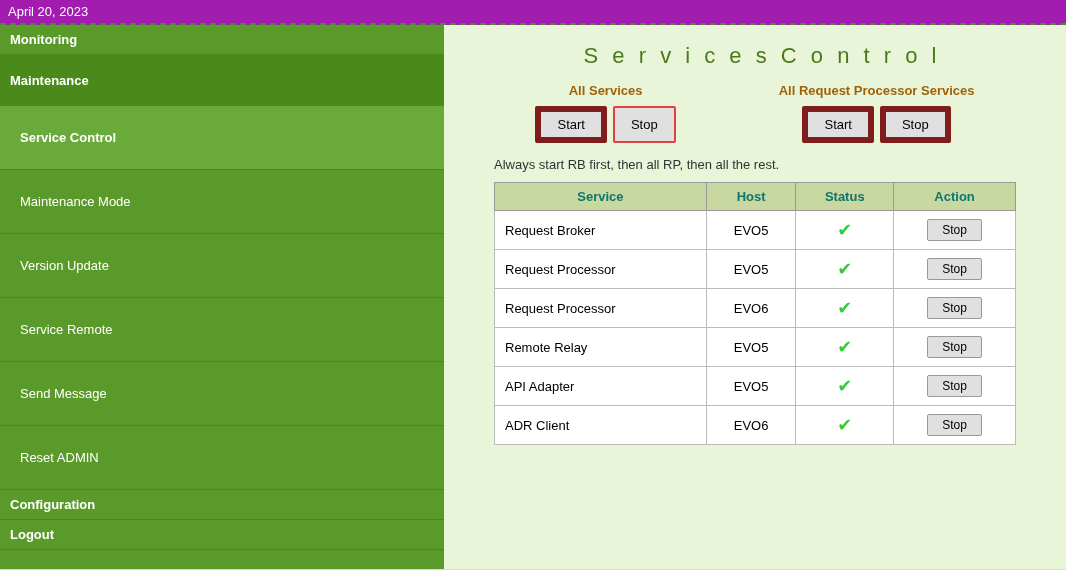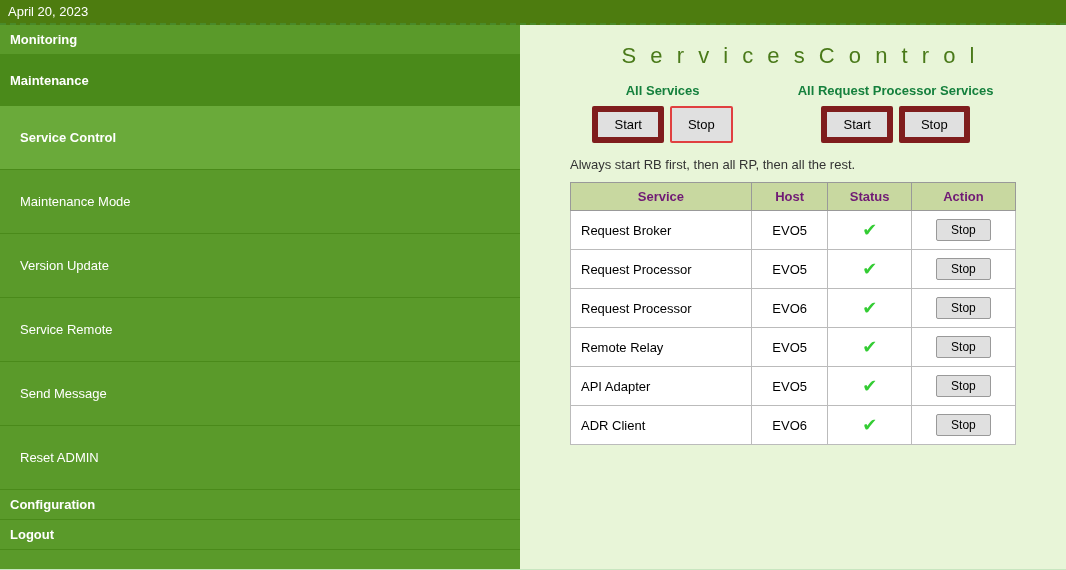--- a/index.html
+++ b/index.html
@@ -1,29 +1,29 @@
 <!DOCTYPE html>
 <html><head>
   <meta charset="utf-8">
   <style>
     * { margin: 0; padding: 0; box-sizing: border-box; }
     body { font-family: Arial, sans-serif; font-size: 13px; background: #c8e6c0; width: 1066px; height: 570px; overflow: hidden; }
 
     #top-bar {
-      background: #4d7c0f;
+      background: #a21caf;
       color: #fff;
       padding: 4px 8px;
       font-size: 13px;
       border-bottom: 2px dashed #4a8a2a;
     }
 
     #layout { display: flex; height: calc(570px - 26px); }
 
     #sidebar {
-      width: 520px;
+      width: 444px;
       background: #5a9a2a;
       flex-shrink: 0;
     }
 
     .sidebar-section-label {
       color: #fff;
       font-weight: bold;
       padding: 18px 10px;
       background: #4a8a1a;
       font-size: 13px;
@@ -74,21 +74,21 @@
     }
 
     .service-group {
       display: flex;
       flex-direction: column;
       align-items: center;
     }
 
     .service-group-label {
       font-weight: bold;
-      color: #15803d;
+      color: #a16207;
       margin-bottom: 8px;
       font-size: 13px;
     }
 
     .btn-group {
       display: flex;
       gap: 6px;
     }
 
     button {
@@ -118,21 +118,21 @@
       width: calc(100% - 100px);
     }
 
     .services-table th {
       background: #c8d8a0;
       border: 1px solid #999;
       padding: 6px 10px;
       text-align: center;
       font-weight: bold;
       font-size: 13px;
-      color: #701a75;
+      color: #0f766e;
     }
 
     .services-table td {
       border: 1px solid #bbb;
       padding: 8px 10px;
       text-align: center;
       background: #fff;
       font-size: 13px;
     }
 

